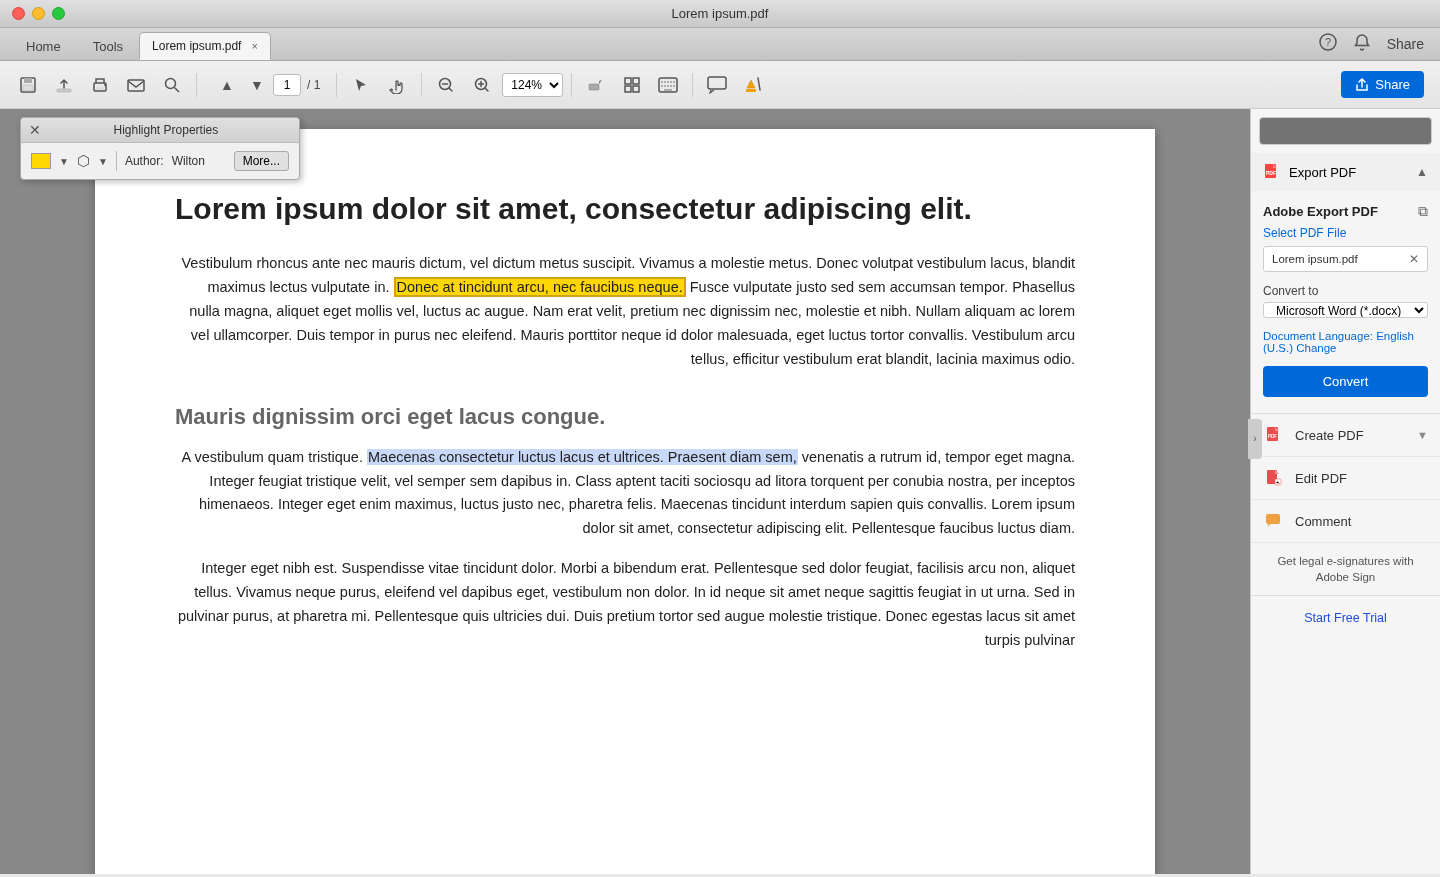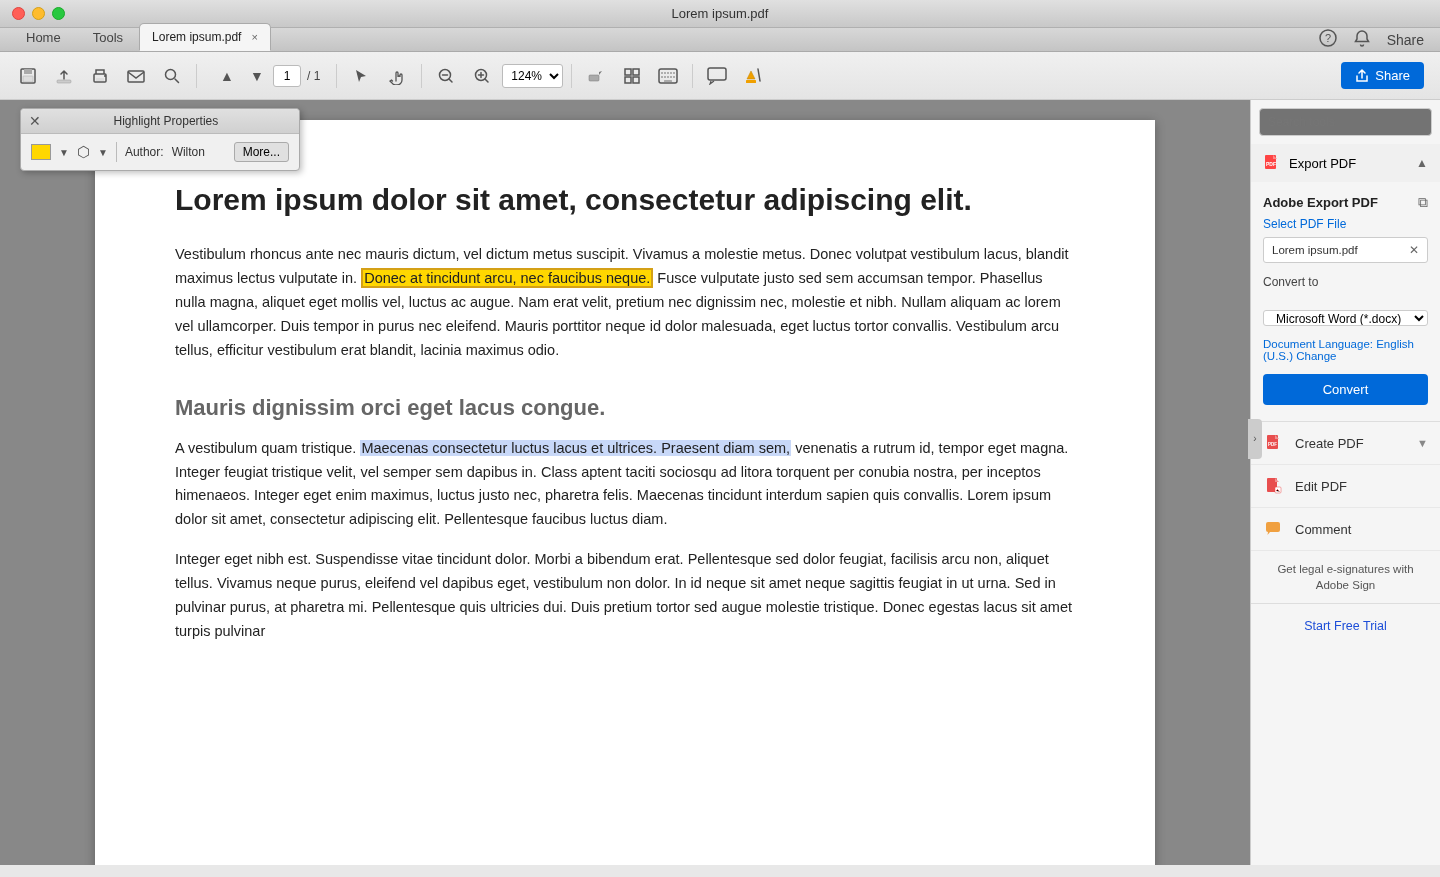--- a/index.html
+++ b/index.html
@@ -18,21 +18,21 @@
     .titlebar-title { font-size: 13px; color: #333; }
     .traffic-lights { position: absolute; left: 12px; display: flex; gap: 7px; }
     .traffic-light { width: 13px; height: 13px; border-radius: 50%; cursor: pointer; }
     .tl-close { background: #ff5f57; border: 1px solid #e0443e; }
     .tl-min { background: #febc2e; border: 1px solid #d4a017; }
     .tl-max { background: #28c840; border: 1px solid #1aab29; }
 
     
     .tabbar {
       background: linear-gradient(to bottom, #d8d8d8, #c4c4c4);
-      height: 24px;
+      height: 33px;
       display: flex;
       align-items: flex-end;
       padding-left: 10px;
       border-bottom: 1px solid #aaa;
       position: relative;
     }
     .tabbar-left { display: flex; align-items: center; gap: 0; }
     .tab-btn {
       height: 28px;
       padding: 0 16px;
@@ -158,21 +158,21 @@
       background: white;
       width: 1060px;
       min-height: 750px;
       box-shadow: 0 2px 10px rgba(0,0,0,0.3);
       padding: 60px 80px;
       position: relative;
     }
 
     .pdf-heading1 { font-size: 30px; color: #222; font-weight: bold; margin-bottom: 24px; line-height: 1.3; }
     .pdf-heading2 { font-size: 22px; color: #666; margin-top: 32px; margin-bottom: 16px; }
-    .pdf-para { font-size: 14.5px; color: #222; line-height: 1.65; margin-bottom: 16px; }
+    .pdf-para { font-size: 14.5px; color: #222; line-height: 1.65; margin-bottom: 16px; text-align: right; }
 
     .highlight-yellow { background: #ffd700; border: 2px solid #d4a017; padding: 0 1px; }
     .highlight-blue { background: #c8d8f8; padding: 0 1px; }
 
     
     .collapse-arrow {
       position: absolute;
       right: -12px;
       top: 50%;
       transform: translateY(-50%);
@@ -232,21 +232,21 @@
       display: flex;
       align-items: center;
       border: 1px solid #ccc;
       border-radius: 3px;
       background: white;
       margin-bottom: 12px;
       overflow: hidden;
     }
     .file-name { font-size: 11.5px; color: #333; padding: 5px 8px; flex: 1; overflow: hidden; text-overflow: ellipsis; white-space: nowrap; }
     .file-clear { padding: 5px 8px; cursor: pointer; color: #666; font-size: 12px; }
-    .convert-to-label { font-size: 12px; color: #444; margin-bottom: 20px; }
+    .convert-to-label { font-size: 12px; color: #444; margin-bottom: 3px; }
     .convert-to-select {
       width: 100%;
       height: 16px;
       border: 1px solid #ccc;
       border-radius: 3px;
       font-size: 12px;
       padding: 0 8px;
       background: white;
       margin-bottom: 12px;
     }

